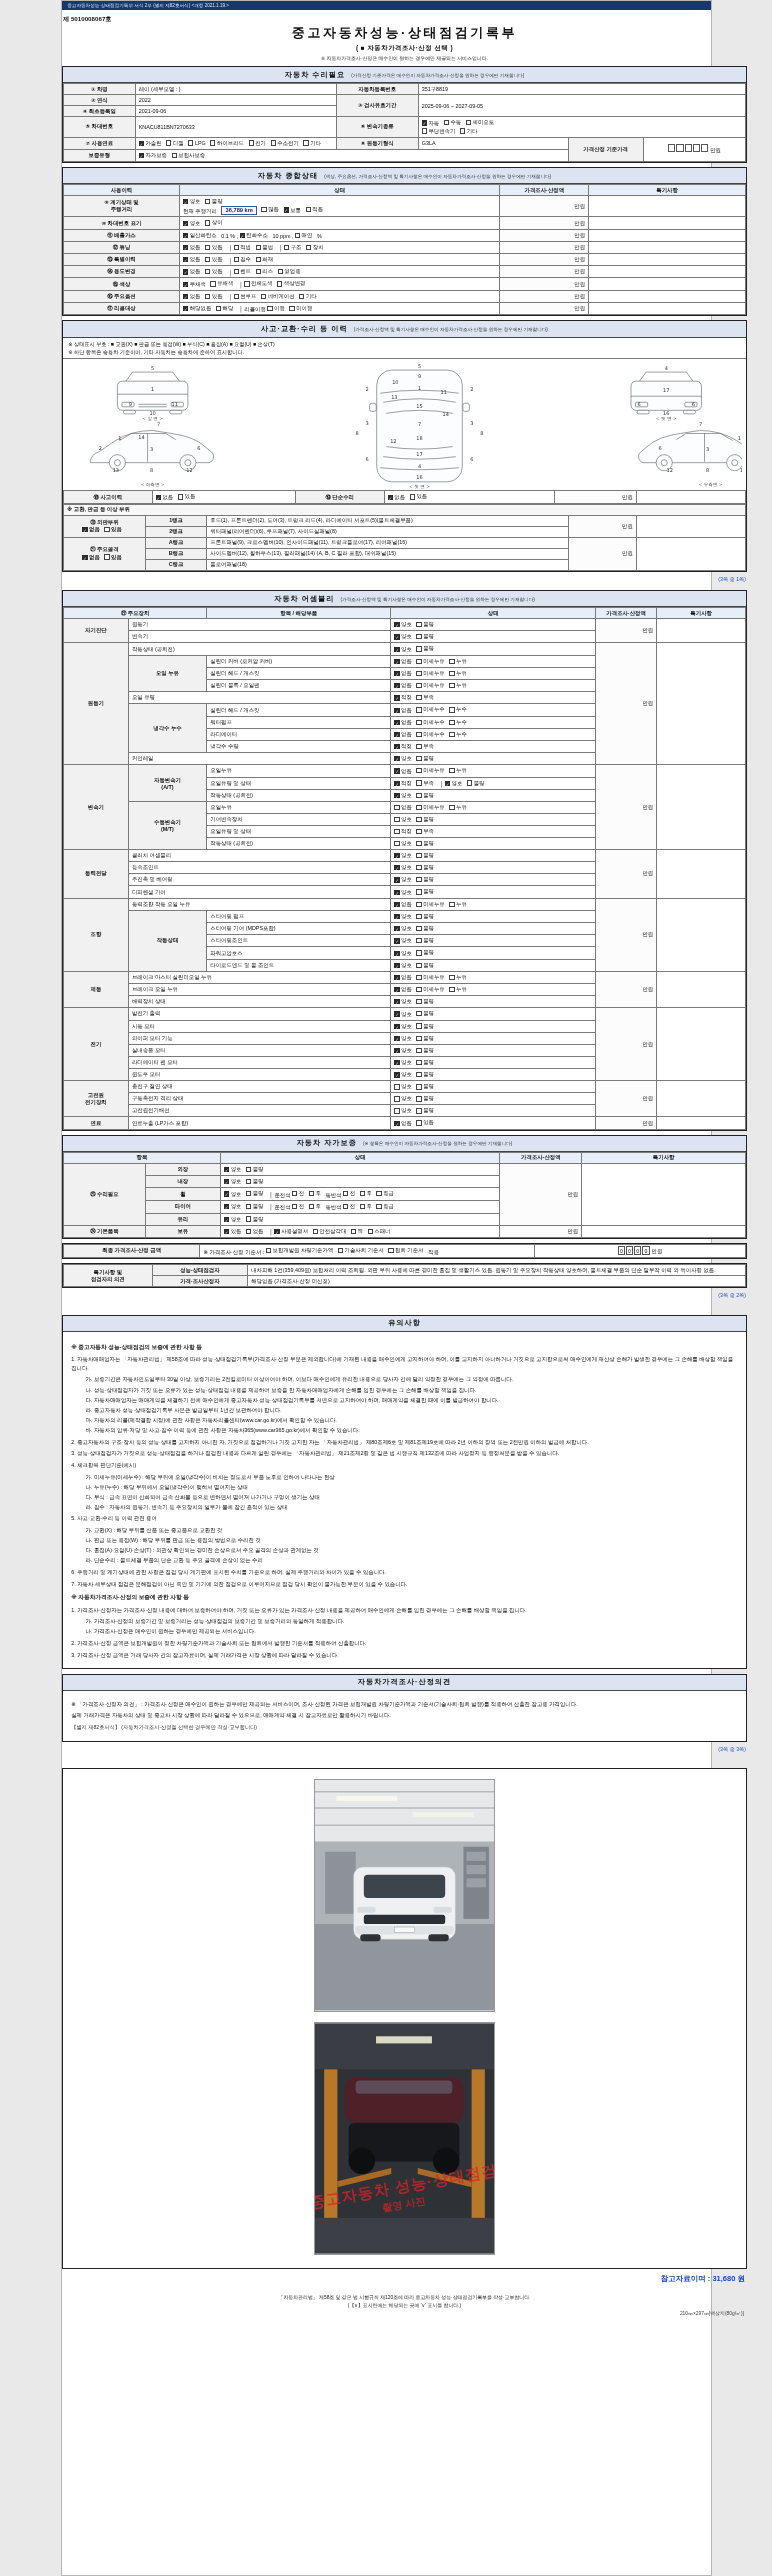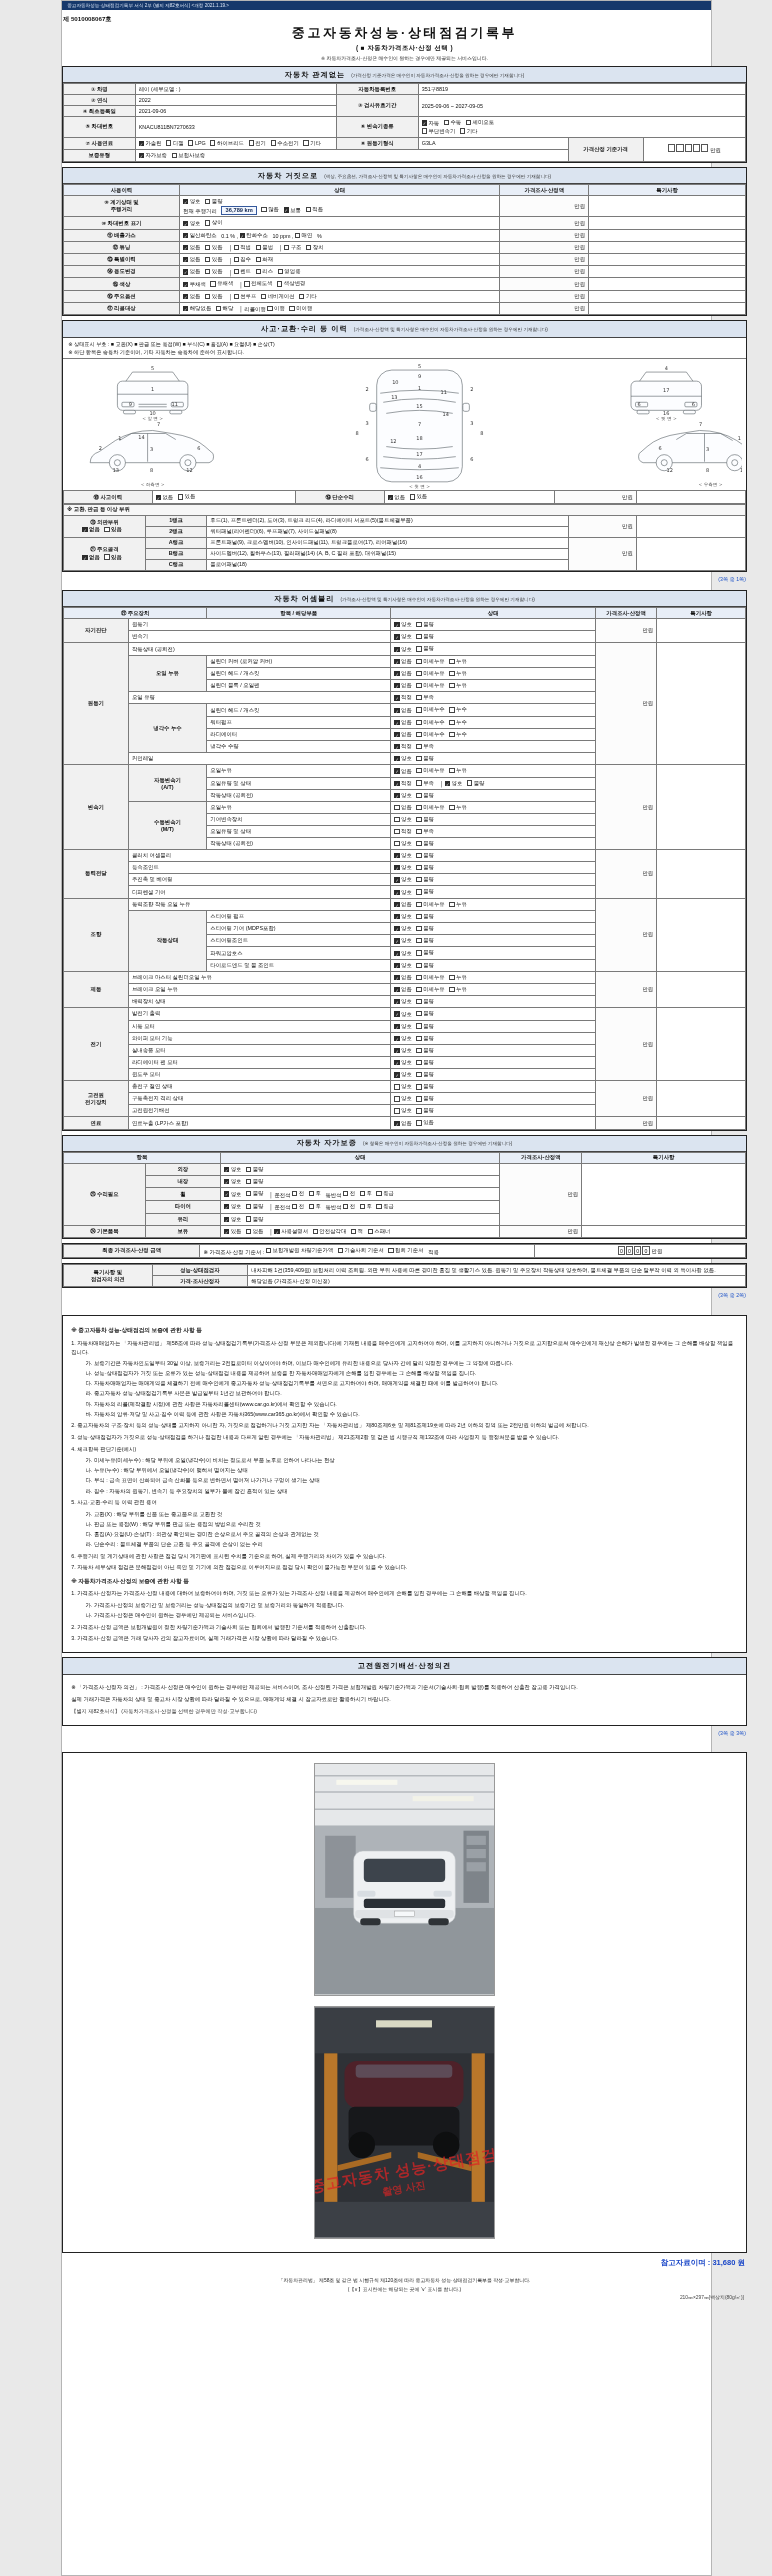--- a/index.html
+++ b/index.html
@@ -64,21 +64,21 @@
   </div>
 
   <div class="sheet">
     <div class="docno">제 5010008067호</div>
     <div class="title">중고자동차성능·상태점검기록부</div>
     <div class="subtitle">( ■ 자동차가격조사·산정 선택 )</div>
     <div class="subnote">※ 자동차가격조사·산정은 매수인이 원하는 경우에만 제공되는 서비스입니다.</div>
 
     <div class="box">
       <div class="box-head">
-        <span>자동차 관계없는</span>
+        <span>자동차 수리필요</span>
         <span class="note">(가격산정 기준가격은 매수인이 자동차가격조사·산정을 원하는 경우에만 기재합니다)</span>
       </div>
       <div>
           <table class="grid">
             <colgroup>
               <col style="width: 10.5%;">
               <col style="width: 29.5%;">
               <col style="width: 12%;">
               <col style="width: 22%;">
               <col style="width: 11%;">
@@ -161,21 +161,21 @@
                     <span class="cl">보험사보증</span>
                   </span></td>
               </tr>
             </tbody>
           </table>
         </div>
     </div>
 
     <div class="box">
       <div class="box-head">
-        <span>자동차 거짓으로</span>
+        <span>자동차 종합상태</span>
         <span class="note">(색상, 주요옵션, 가격조사·산정액 및 특기사항은 매수인이 자동차가격조사·산정을 원하는 경우에만 기재합니다)</span>
       </div>
       <div>
           <table class="grid">
             <colgroup>
               <col style="width: 17%;">
               <col style="width: 47%;">
               <col style="width: 13%;">
               <col style="width: 23%;">
             </colgroup>
@@ -1274,20 +1274,23 @@
               </tr>
             </tbody>
           </table>
         </div>
     </div>
     <div class="pagemark">(3쪽 중 2쪽)</div>
 
     <div class="pagegap"></div>
 
     <div class="box">
+      <div class="box-head">
+        <span>유의사항</span>
+      </div>
       <div class="notice-body" id="notice-body">
           <div class="n-h">※ 중고자동차 성능·상태점검의 보증에 관한 사항 등</div>
           <div class="n-p">1. 자동차매매업자는 「자동차관리법」 제58조에 따라 성능·상태점검기록부(가격조사·산정 부분은 제외합니다)에 기재된 내용을 매수인에게 고지하여야 하며, 이를 고지하지 아니하거나 거짓으로 고지함으로써 매수인에게 재산상 손해가 발생한 경우에는 그 손해를 배상할 책임을 집니다.</div>
           <div class="n-s">가. 보증기간은 자동차인도일부터 30일 이상, 보증거리는 2천킬로미터 이상이어야 하며, 이보다 매수인에게 유리한 내용으로 당사자 간에 달리 약정한 경우에는 그 약정에 따릅니다.</div>
           <div class="n-s">나. 성능·상태점검자가 거짓 또는 오류가 있는 성능·상태점검 내용을 제공하여 보증을 한 자동차매매업자에게 손해를 입힌 경우에는 그 손해를 배상할 책임을 집니다.</div>
           <div class="n-s">다. 자동차매매업자는 매매계약을 체결하기 전에 매수인에게 중고자동차 성능·상태점검기록부를 서면으로 고지하여야 하며, 매매계약을 체결한 때에 이를 발급하여야 합니다.</div>
           <div class="n-s">라. 중고자동차 성능·상태점검기록부 사본은 발급일부터 1년간 보관하여야 합니다.</div>
           <div class="n-s">마. 자동차의 리콜(제작결함 시정)에 관한 사항은 자동차리콜센터(www.car.go.kr)에서 확인할 수 있습니다.</div>
           <div class="n-s">바. 자동차의 압류·저당 및 사고·침수 이력 등에 관한 사항은 자동차365(www.car365.go.kr)에서 확인할 수 있습니다.</div>
           <div class="n-p">2. 중고자동차의 구조·장치 등의 성능·상태를 고지하지 아니한 자, 거짓으로 점검하거나 거짓 고지한 자는 「자동차관리법」 제80조제6호 및 제81조제19호에 따라 2년 이하의 징역 또는 2천만원 이하의 벌금에 처합니다.</div>
@@ -1308,21 +1311,21 @@
           <div class="n-p">1. 가격조사·산정자는 가격조사·산정 내용에 대하여 보증하여야 하며, 거짓 또는 오류가 있는 가격조사·산정 내용을 제공하여 매수인에게 손해를 입힌 경우에는 그 손해를 배상할 책임을 집니다.</div>
           <div class="n-s">가. 가격조사·산정의 보증기간 및 보증거리는 성능·상태점검의 보증기간 및 보증거리와 동일하게 적용합니다.</div>
           <div class="n-s">나. 가격조사·산정은 매수인이 원하는 경우에만 제공되는 서비스입니다.</div>
           <div class="n-p">2. 가격조사·산정 금액은 보험개발원이 정한 차량기준가액과 기술사회 또는 협회에서 발행한 기준서를 적용하여 산출합니다.</div>
           <div class="n-p">3. 가격조사·산정 금액은 거래 당사자 간의 참고자료이며, 실제 거래가격은 시장 상황에 따라 달라질 수 있습니다.</div>
         </div>
     </div>
 
     <div class="box">
       <div class="box-head">
-        <span>고전원전기배선·산정의견</span>
+        <span>자동차가격조사·산정의견</span>
       </div>
       <div class="op-body" id="opinion-body">
           <p>※ 「가격조사·산정자 의견」 : 가격조사·산정은 매수인이 원하는 경우에만 제공되는 서비스이며, 조사·산정된 가격은 보험개발원 차량기준가액과 기준서(기술사회·협회 발행)를 적용하여 산출한 참고용 가격입니다.</p>
           <p>실제 거래가격은 자동차의 상태 및 중고차 시장 상황에 따라 달라질 수 있으므로, 매매계약 체결 시 참고자료로만 활용하시기 바랍니다.</p>
           <p class="op-last">【별지 제82호서식】 (자동차가격조사·산정을 선택한 경우에만 작성·교부합니다)</p>
         </div>
     </div>
     <div class="pagemark">(3쪽 중 3쪽)</div>
 
     <div class="pagegap"></div>

